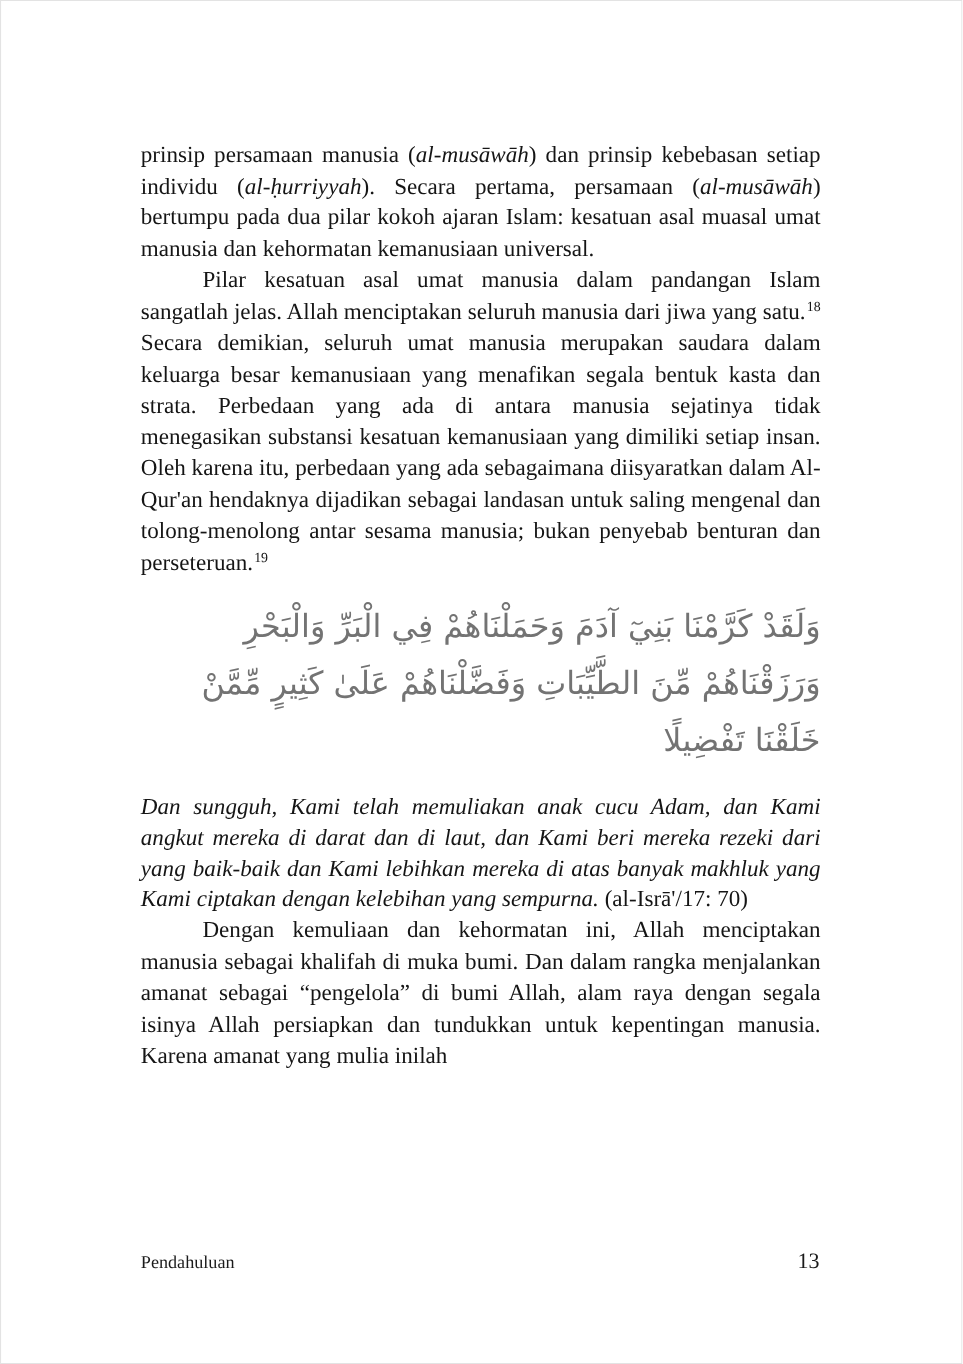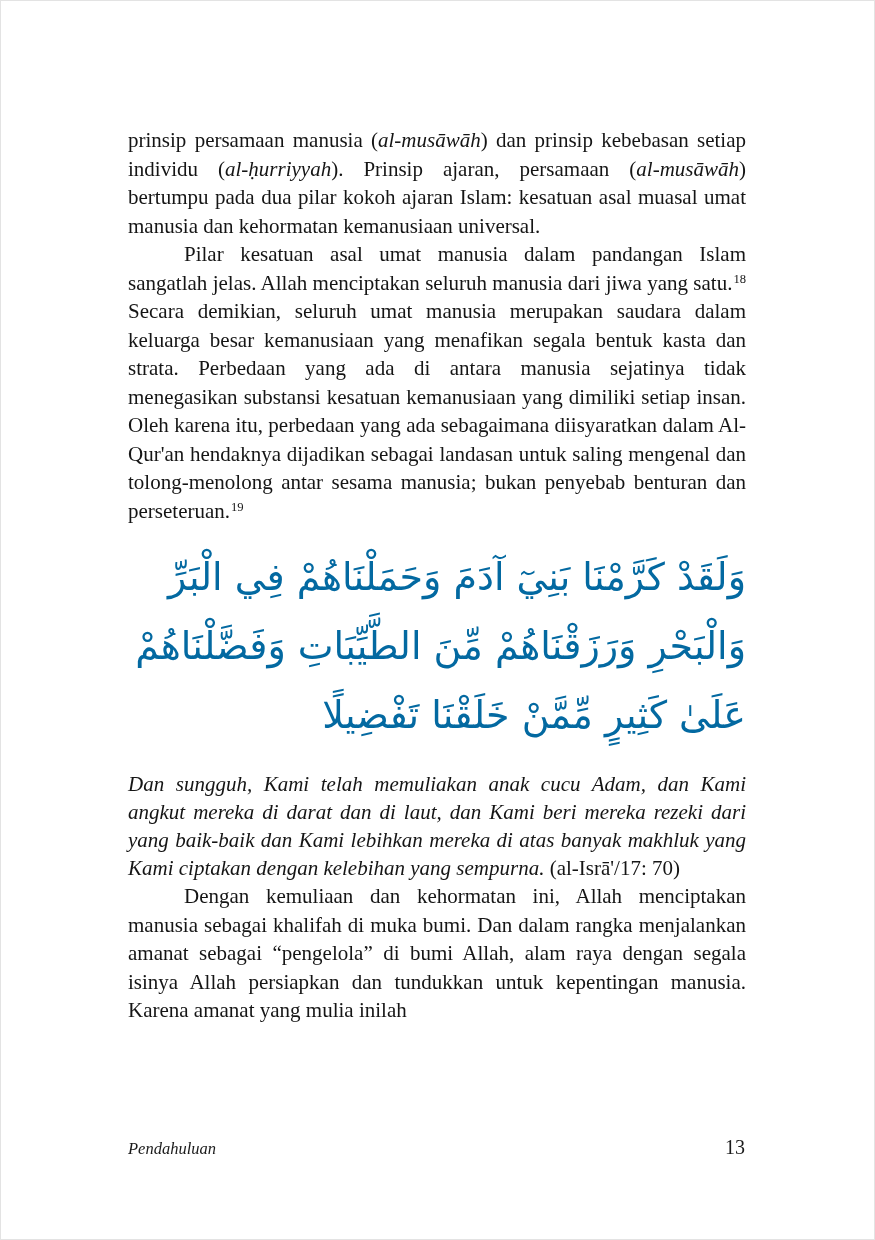--- a/index.html
+++ b/index.html
@@ -41,23 +41,23 @@
     padding-left: 1px;
   }
   .it {
   }
   .arabic {
     margin: 18px 0 20px 0;
     direction: rtl;
     unicode-bidi: embed;
     text-align: right;
     font-family: "DejaVu Sans", sans-serif;
-    font-size: 38px;
-    line-height: 69px;
-    color: #0369a1;
+    font-size: 29px;
+    line-height: 52px;
+    color: #737373;
     font-weight: 500;
   }
   .translation {
     margin: 0;
     font-style: italic;
     font-size: 21px;
     line-height: 28px;
     text-align: justify;
   }
   .translation .ref {
@@ -68,37 +68,36 @@
   .footer {
     position: absolute;
     left: 128px;
     right: 130px;
     top: 1136px;
     display: flex;
     justify-content: space-between;
     align-items: baseline;
   }
   .footer-label {
-    font-style: italic;
     font-size: 16.5px;
     color: #1a1a1a;
   }
   .page-number {
     font-size: 20px;
     color: #1a1a1a;
     margin-left: 36px;
   }
 </style>
 </head>
 <body>
 
 <div class="page">
   <main class="content">
 
-    <p class="para"><span>prinsip persamaan manusia (</span><em class="it">al-musāwāh</em><span>) dan prinsip kebebasan setiap individu (</span><em class="it">al-ḥurriyyah</em><span>). Prinsip ajaran, persamaan (</span><em class="it">al-musāwāh</em><span>) bertumpu pada dua pilar kokoh ajaran Islam: kesatuan asal muasal umat manusia dan kehormatan kemanusiaan universal.</span></p>
+    <p class="para"><span>prinsip persamaan manusia (</span><em class="it">al-musāwāh</em><span>) dan prinsip kebebasan setiap individu (</span><em class="it">al-ḥurriyyah</em><span>). Secara pertama, persamaan (</span><em class="it">al-musāwāh</em><span>) bertumpu pada dua pilar kokoh ajaran Islam: kesatuan asal muasal umat manusia dan kehormatan kemanusiaan universal.</span></p>
 
     <p class="para indent"><span>Pilar kesatuan asal umat manusia dalam pandangan Islam sangatlah jelas. Allah menciptakan seluruh manusia dari jiwa yang satu.</span><sup class="fn">18</sup><span> Secara demikian, seluruh umat manusia merupakan saudara dalam keluarga besar kemanusiaan yang menafikan segala bentuk kasta dan strata. Perbedaan yang ada di antara manusia sejatinya tidak menegasikan substansi kesatuan kemanusiaan yang dimiliki setiap insan. Oleh karena itu, perbedaan yang ada sebagaimana diisyaratkan dalam Al-Qur'an hendaknya dijadikan sebagai landasan untuk saling mengenal dan tolong-menolong antar sesama manusia; bukan penyebab benturan dan perseteruan.</span><sup class="fn">19</sup></p>
 
 
     <p class="arabic" dir="rtl" lang="ar">وَلَقَدْ كَرَّمْنَا بَنِيٓ آدَمَ وَحَمَلْنَاهُمْ فِي الْبَرِّ وَالْبَحْرِ وَرَزَقْنَاهُمْ مِّنَ الطَّيِّبَاتِ وَفَضَّلْنَاهُمْ عَلَىٰ كَثِيرٍ مِّمَّنْ خَلَقْنَا تَفْضِيلًا</p>
 
     <p class="translation"><em>Dan sungguh, Kami telah memuliakan anak cucu Adam, dan Kami angkut mereka di darat dan di laut, dan Kami beri mereka rezeki dari yang baik-baik dan Kami lebihkan mereka di atas banyak makhluk yang Kami ciptakan dengan kelebihan yang sempurna.</em><span class="ref"> (al-Isrā'/17: 70)</span></p>
 
     <p class="para indent after-quote"><span>Dengan kemuliaan dan kehormatan ini, Allah menciptakan manusia sebagai khalifah di muka bumi. Dan dalam rangka menjalankan amanat sebagai “pengelola” di bumi Allah, alam raya dengan segala isinya Allah persiapkan dan tundukkan untuk kepentingan manusia. Karena amanat yang mulia inilah</span></p>
 

